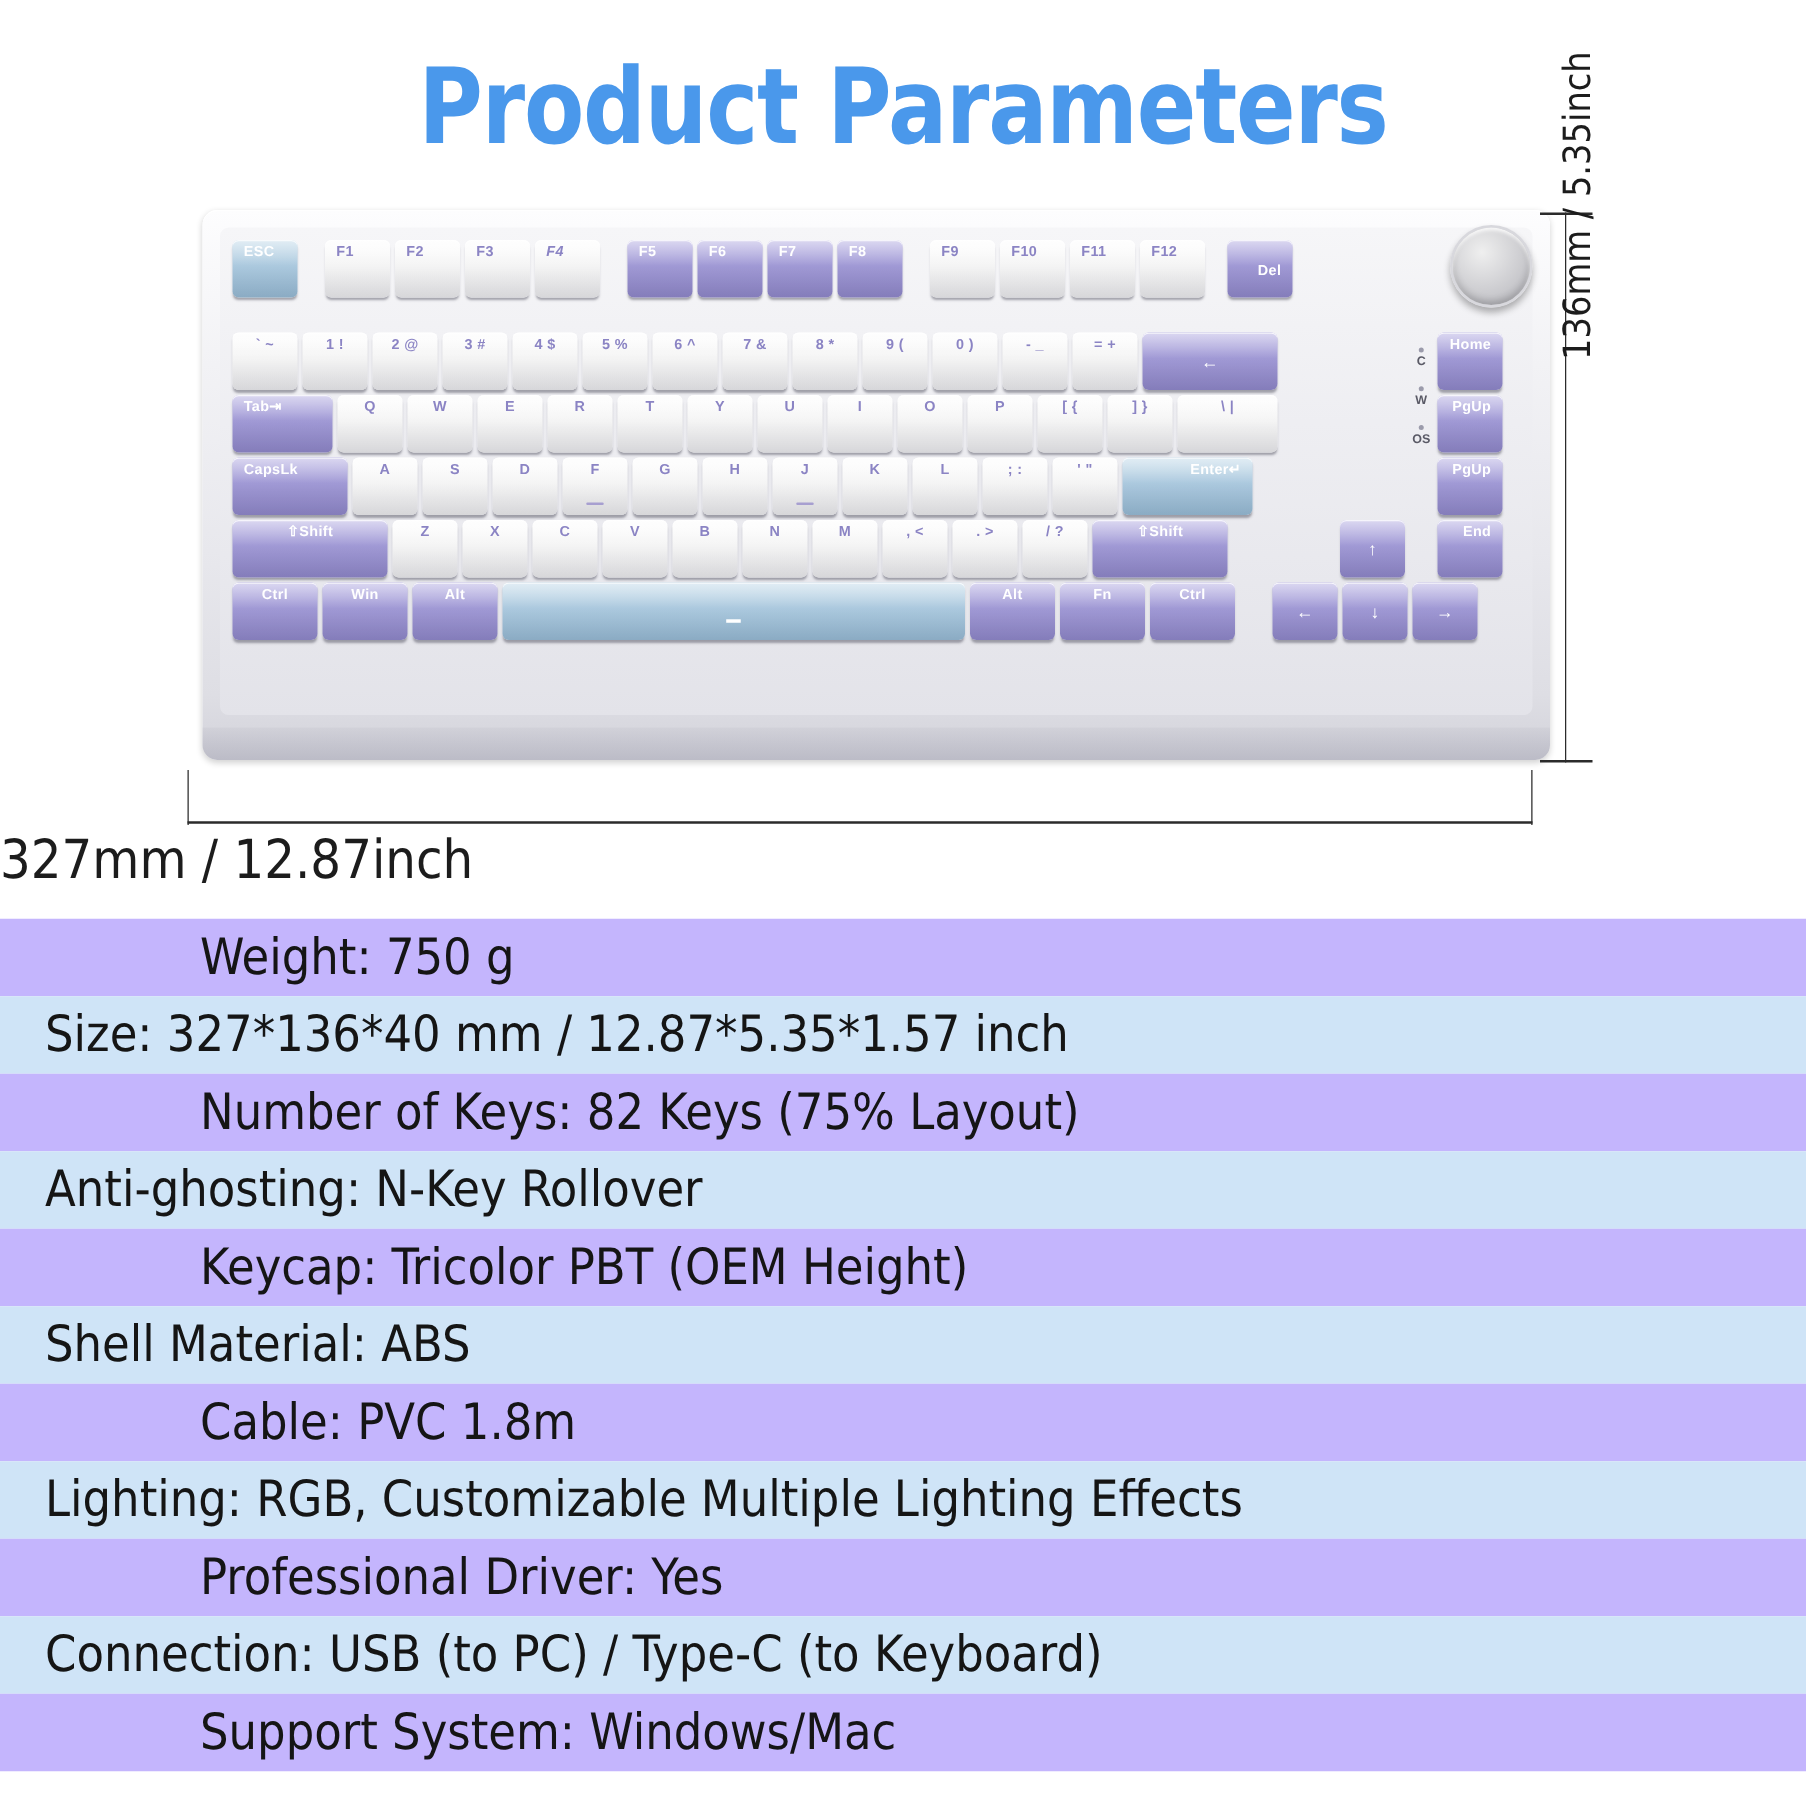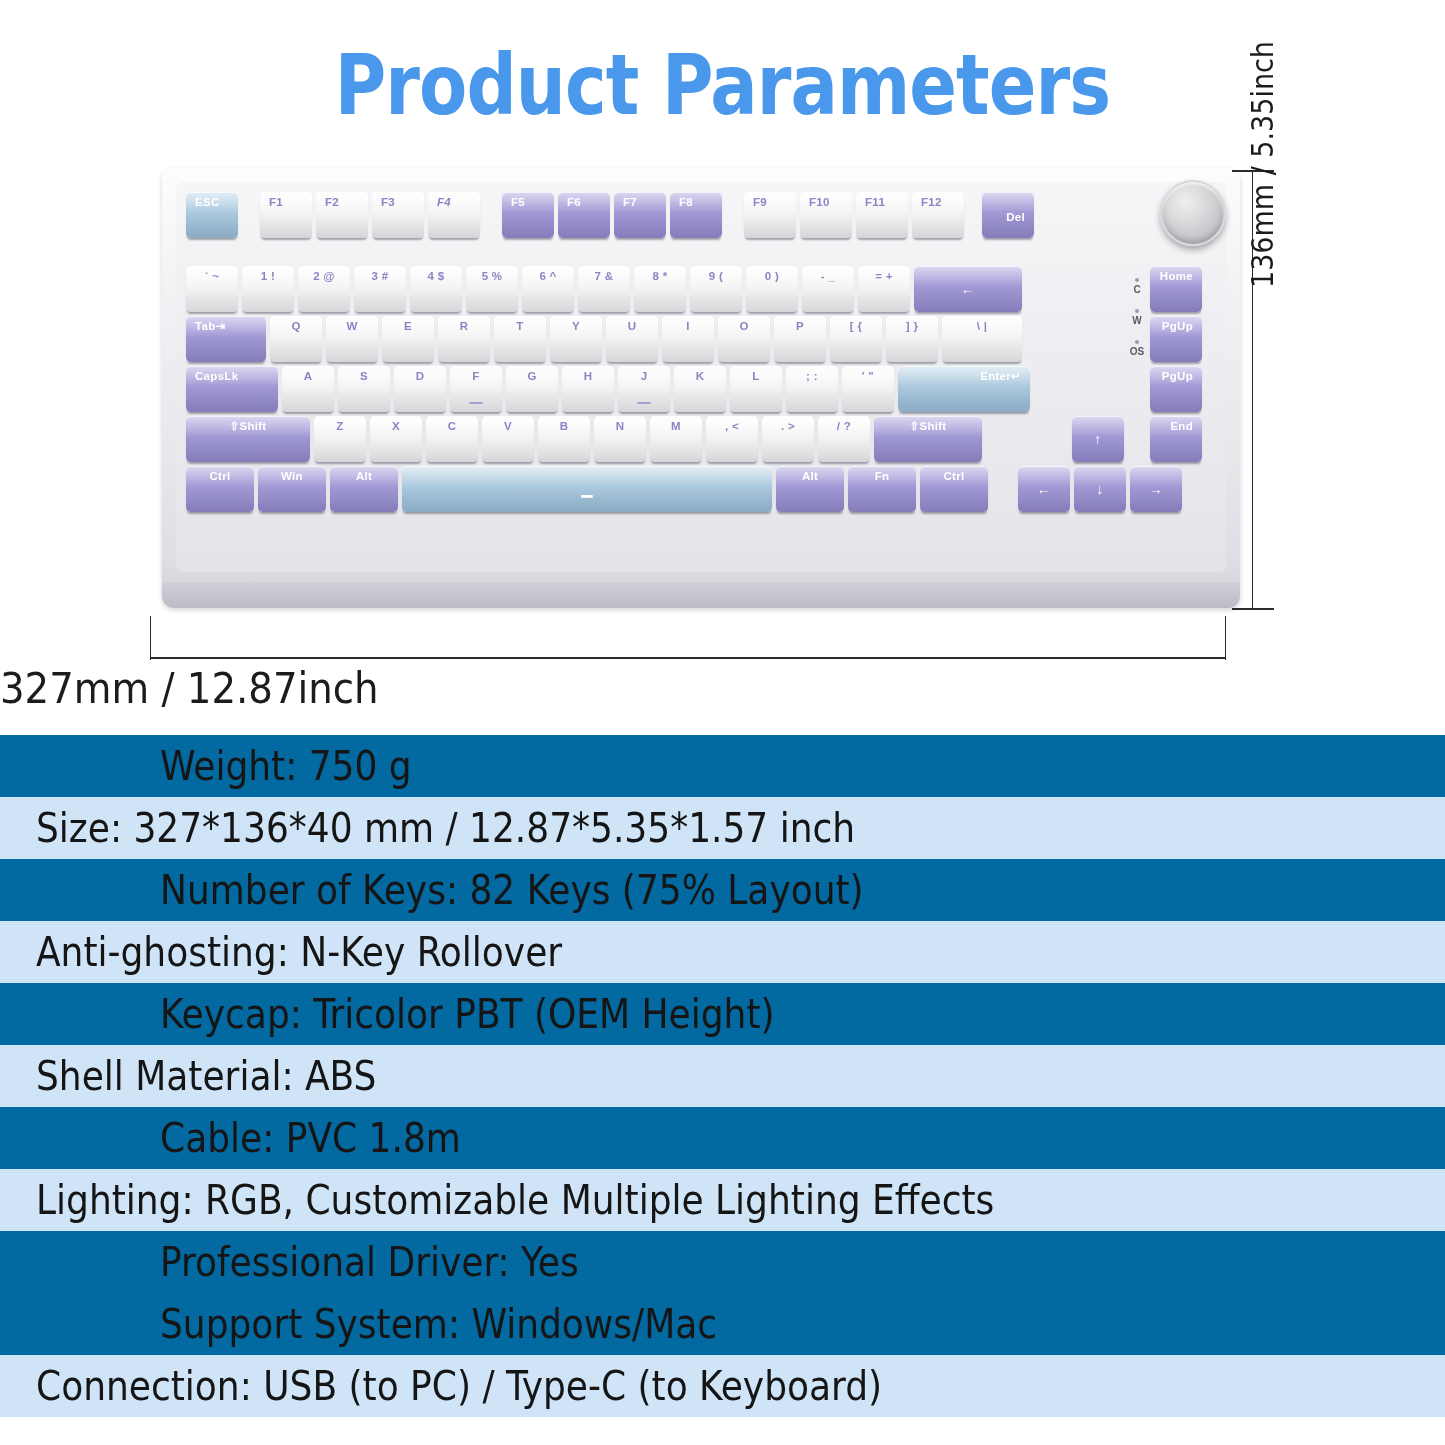--- a/index.html
+++ b/index.html
@@ -126,21 +126,21 @@
 
   
   .specs{position:absolute;left:0;top:735px;width:1445px;}
   .spec-row{
     height:62px;display:flex;align-items:center;
     padding-left:160px;box-sizing:border-box;
     font-size:40px;color:#151515;
     font-family:"Liberation Sans Narrow","DejaVu Sans Condensed","Liberation Sans",sans-serif;
     white-space:nowrap;
   }
-  .spec-row.odd{background:#0369a1;}
+  .spec-row.odd{background:#c4b5fd;}
   .spec-row.even{background:#cfe4f7;padding-left:36px;}
 </style>
 </head>
 <body>
 
 <div class="page">
 
   <div class="title">Product Parameters</div>
 
   <div class="kb-area">
@@ -314,21 +314,21 @@
           </div>
           <div class="key k-white" style="width: 52px;">
             <span>L</span>
           </div>
           <div class="key k-white" style="width: 52px;">
             <span>; :</span>
           </div>
           <div class="key k-white" style="width: 52px;">
             <span>' "</span>
           </div>
-          <div class="key k-blue lbl-right" style="width: 132px; padding-left: 16px;">
+          <div class="key k-blue lbl-right" style="width: 104px; padding-left: 16px;">
             <span>Enter↵</span>
           </div>
         </div>
 
       <div class="row" style="left:24px;top:248px;" id="row-shift">
           <div class="key k-purple" style="width: 124px;">
             <span>⇧Shift</span>
           </div>
           <div class="key k-white" style="width: 52px;">
             <span>Z</span>
@@ -475,21 +475,21 @@
       </div>
       <div class="spec-row odd">
         <span>Cable: PVC 1.8m</span>
       </div>
       <div class="spec-row even">
         <span>Lighting: RGB, Customizable Multiple Lighting Effects</span>
       </div>
       <div class="spec-row odd">
         <span>Professional Driver: Yes</span>
       </div>
-      <div class="spec-row odd">
-        <span>Support System: Windows/Mac</span>
-      </div>
       <div class="spec-row even">
         <span>Connection: USB (to PC) / Type-C (to Keyboard)</span>
       </div>
+      <div class="spec-row odd">
+        <span>Support System: Windows/Mac</span>
+      </div>
     </div>
 
 </div>
 
 </body></html>

